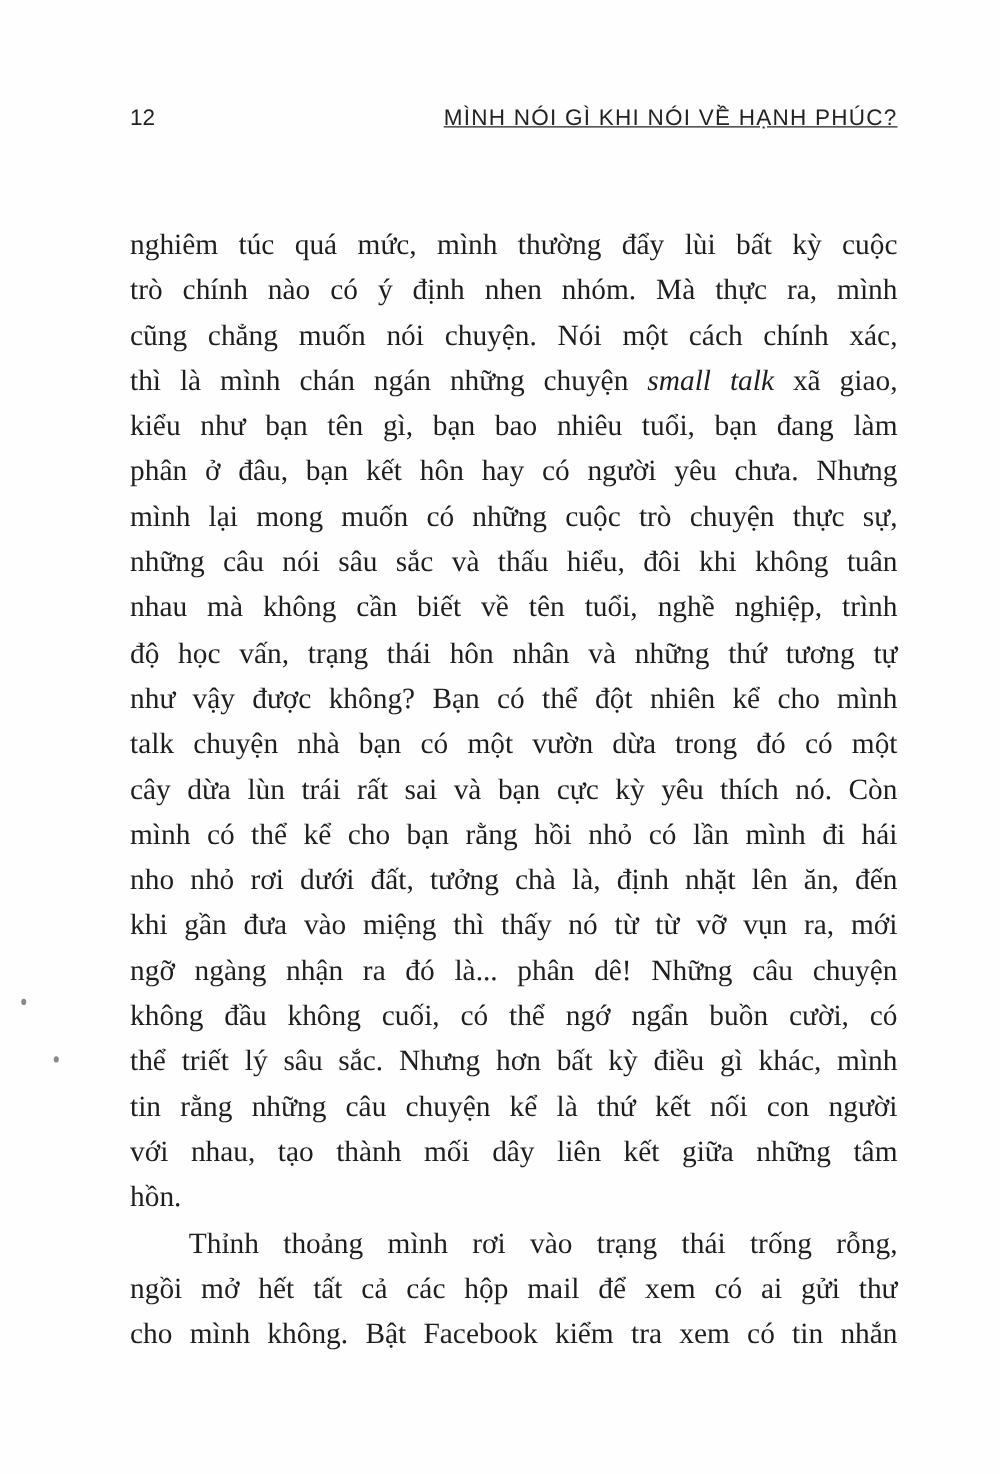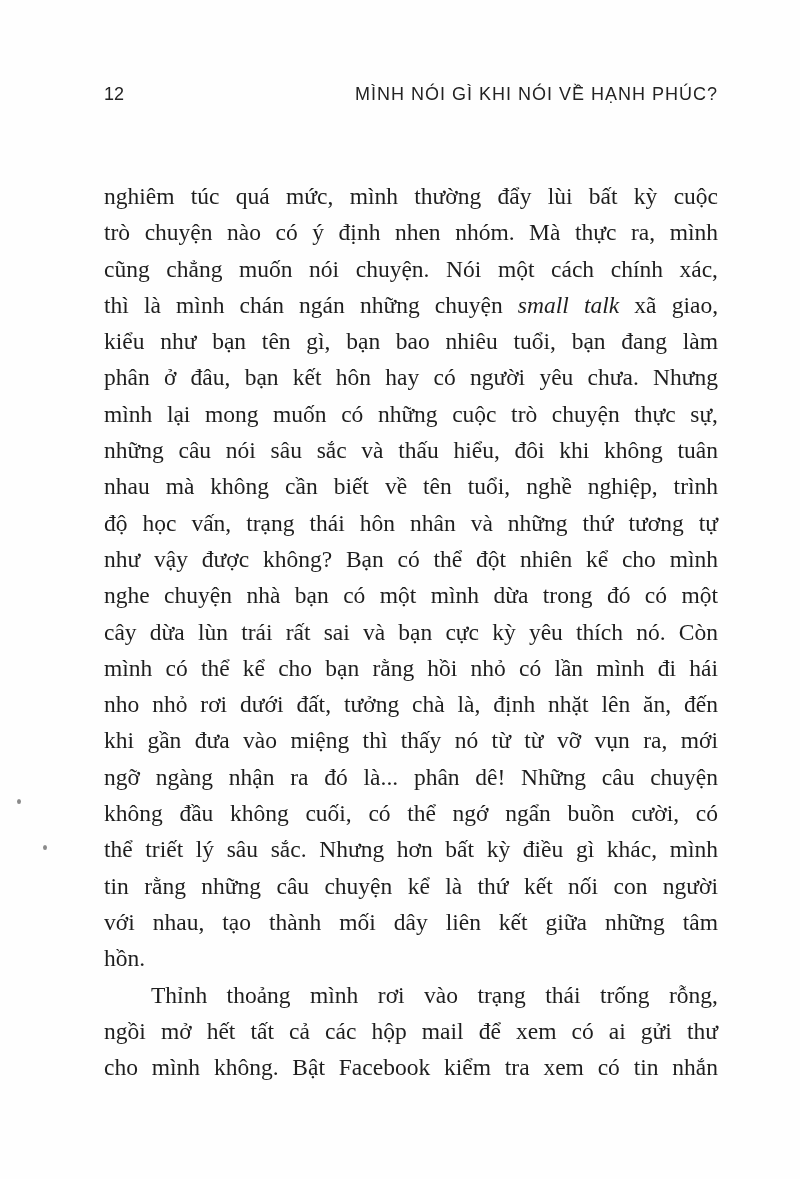--- a/index.html
+++ b/index.html
@@ -31,20 +31,21 @@
     font-size: 18px;
     letter-spacing: 1px;
     color: #232323;
   }
   .page-number {
     font-size: 18px;
     letter-spacing: 0;
   }
   .running-title {
     text-align: right;
+    text-decoration: underline;
   }
   .body-text {
     position: absolute;
     top: 139px;
     left: 104px;
     width: 614px;
     font-family: "Liberation Serif", "DejaVu Serif", serif;
     font-size: 23.5px;
     line-height: 36.3px;
     color: var(--text-color);
@@ -79,31 +80,31 @@
 
 <div class="page">
 
   <div class="running-header">
     <span class="page-number">12</span>
     <span class="running-title">MÌNH NÓI GÌ KHI NÓI VỀ HẠNH PHÚC?</span>
   </div>
 
   <div class="body-text">
       <div class="line">nghiêm túc quá mức, mình thường đẩy lùi bất kỳ cuộc</div>
-      <div class="line">trò chuyện nào có ý định nhen nhóm. Mà thực ra, mình</div>
+      <div class="line">trò chính nào có ý định nhen nhóm. Mà thực ra, mình</div>
       <div class="line">cũng chẳng muốn nói chuyện. Nói một cách chính xác,</div>
       <div class="line">thì là mình chán ngán những chuyện <i>small talk</i> xã giao,</div>
       <div class="line">kiểu như bạn tên gì, bạn bao nhiêu tuổi, bạn đang làm</div>
       <div class="line">phân ở đâu, bạn kết hôn hay có người yêu chưa. Nhưng</div>
       <div class="line">mình lại mong muốn có những cuộc trò chuyện thực sự,</div>
       <div class="line">những câu nói sâu sắc và thấu hiểu, đôi khi không tuân</div>
       <div class="line">nhau mà không cần biết về tên tuổi, nghề nghiệp, trình</div>
       <div class="line">độ học vấn, trạng thái hôn nhân và những thứ tương tự</div>
       <div class="line">như vậy được không? Bạn có thể đột nhiên kể cho mình</div>
-      <div class="line">nghe chuyện nhà bạn có một mình dừa trong đó có một</div>
+      <div class="line">talk chuyện nhà bạn có một vườn dừa trong đó có một</div>
       <div class="line">cây dừa lùn trái rất sai và bạn cực kỳ yêu thích nó. Còn</div>
       <div class="line">mình có thể kể cho bạn rằng hồi nhỏ có lần mình đi hái</div>
       <div class="line">nho nhỏ rơi dưới đất, tưởng chà là, định nhặt lên ăn, đến</div>
       <div class="line">khi gần đưa vào miệng thì thấy nó từ từ vỡ vụn ra, mới</div>
       <div class="line">ngỡ ngàng nhận ra đó là... phân dê! Những câu chuyện</div>
       <div class="line">không đầu không cuối, có thể ngớ ngẩn buồn cười, có</div>
       <div class="line">thể triết lý sâu sắc. Nhưng hơn bất kỳ điều gì khác, mình</div>
       <div class="line">tin rằng những câu chuyện kể là thứ kết nối con người</div>
       <div class="line">với nhau, tạo thành mối dây liên kết giữa những tâm</div>
       <div class="line no-justify">hồn.</div>

